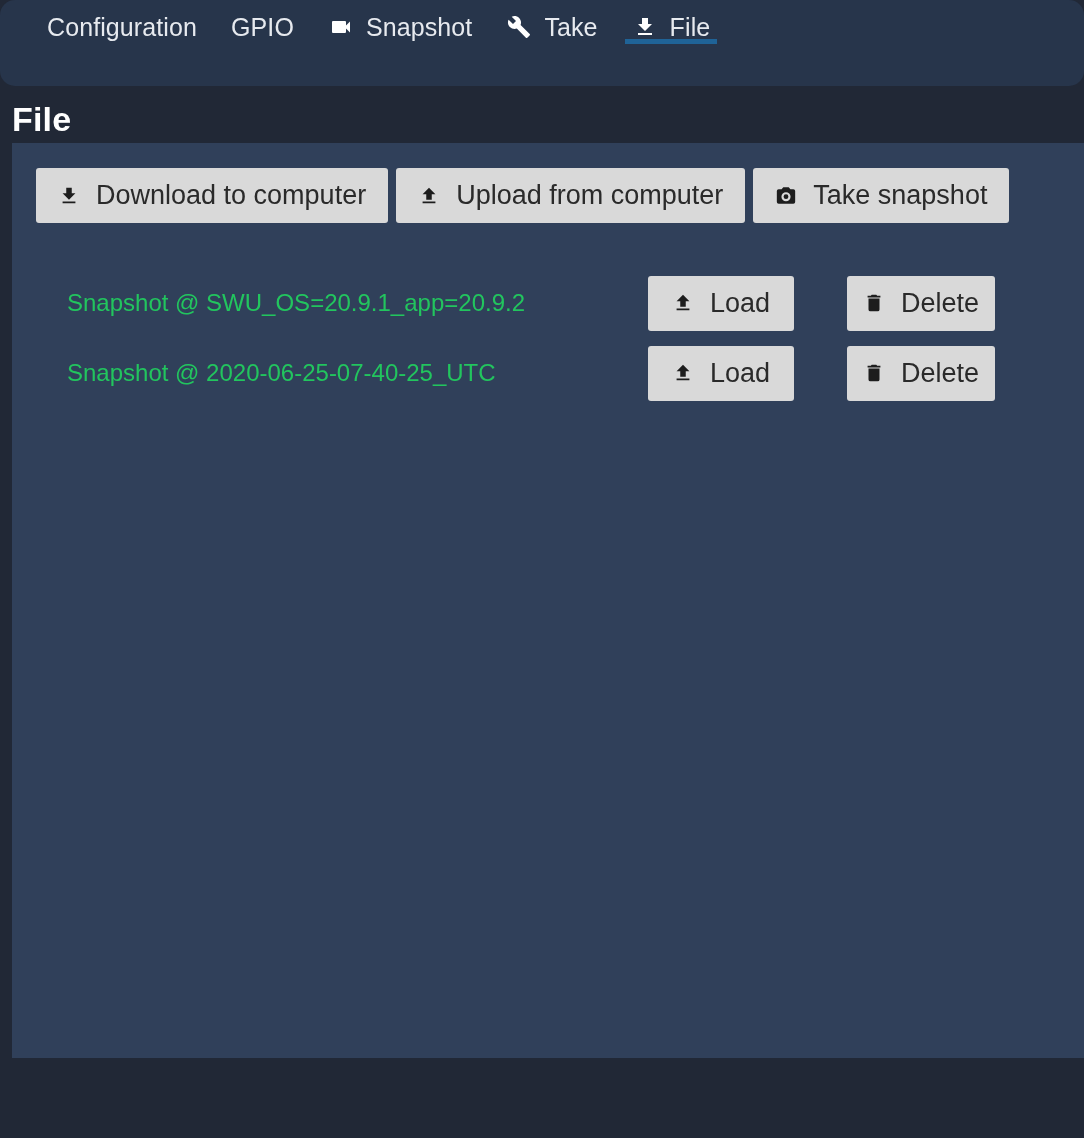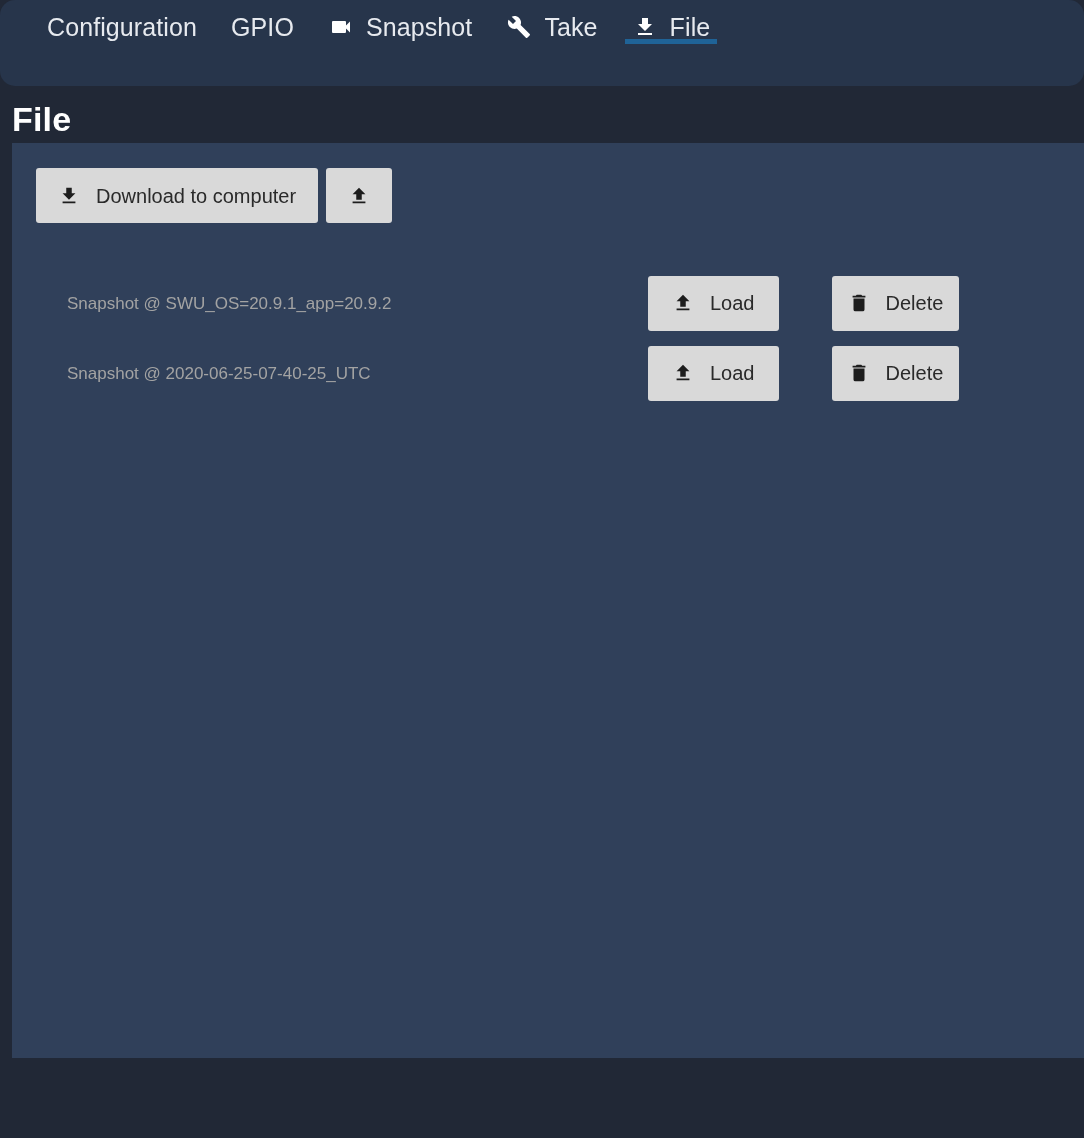--- a/index.html
+++ b/index.html
@@ -91,21 +91,21 @@
     gap: 8px;
     padding: 25px 0 0 24px;
   }
 
   .btn {
     background: #d9d9d9;
     border: none;
     border-radius: 3px;
     color: #2a2a2a;
     font-family: "Liberation Sans", sans-serif;
-    font-size: 20px;
+    font-size: 27px;
     height: 55px;
     display: inline-flex;
     align-items: center;
     gap: 16px;
     padding: 0 22px;
     cursor: pointer;
     white-space: nowrap;
   }
 
   .btn-icon {
@@ -126,22 +126,22 @@
     padding: 0 0 0 24px;
   }
 
   .snapshot-row {
     display: flex;
     align-items: center;
     height: 70px;
   }
 
   .snapshot-name {
-    color: #a3a3a3;
-    font-size: 17px;
+    color: #22c55e;
+    font-size: 24px;
     width: 612px;
     flex: 0 0 612px;
     padding-left: 31px;
     line-height: 1;
     white-space: nowrap;
   }
 
   .row-actions {
     display: flex;
     align-items: flex-end;
@@ -210,22 +210,32 @@
       </span>
       <span class="btn-label">Download to computer</span>
     </button>
 
     <button class="btn">
       <span class="btn-icon">
         <svg viewBox="0 0 24 24" width="22" height="22">
             <path d="M9 16h6v-6h4l-7-7-7 7h4v6zM5 18v2h14v-2H5z"></path>
           </svg>
       </span>
+      <span class="btn-label">Upload from computer</span>
     </button>
 
+    <button class="btn">
+      <span class="btn-icon">
+        <svg viewBox="0 0 24 24" width="22" height="22">
+            <circle cx="12" cy="12.8" r="2.6"></circle>
+            <path d="M9 2.5L7.2 4.5H4a2 2 0 0 0-2 2v12a2 2 0 0 0 2 2h16a2 2 0 0 0 2-2v-12a2 2 0 0 0-2-2h-3.2L15 2.5H9zm3 15.3a5 5 0 1 1 0-10 5 5 0 0 1 0 10z"></path>
+          </svg>
+      </span>
+      <span class="btn-label">Take snapshot</span>
+    </button>
 
   </div>
 
   <div class="snapshot-list">
 
     <div class="snapshot-row">
       <div class="snapshot-name">Snapshot @ SWU_OS=20.9.1_app=20.9.2</div>
       <div class="row-actions">
         <button class="btn btn-load">
           <span class="btn-icon">

